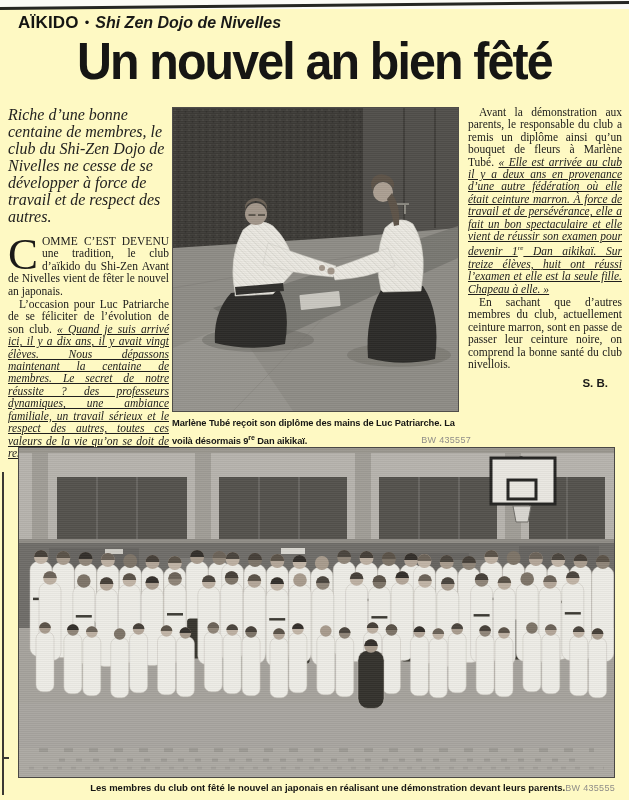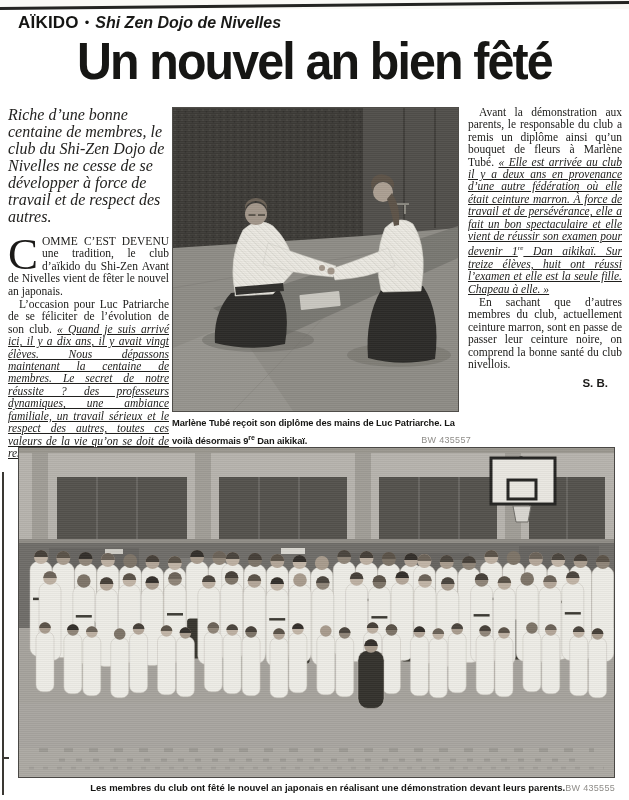--- a/index.html
+++ b/index.html
@@ -1,16 +1,16 @@
 <!DOCTYPE html>
 <html lang="fr"><head>
 <meta charset="utf-8">
 <style>
   html,body{margin:0;padding:0;background:#dddbd6;}
-  .page{position:relative;width:629px;height:800px;background:#ffffff;overflow:hidden;
+  .page{position:relative;width:629px;height:800px;background:#fef9c3;overflow:hidden;
         font-family:"Liberation Serif",serif;color:#1d1c1a;}
   
   .scan-top{position:absolute;top:0;left:0;right:0;height:9px;background:#faf9f6;}
   .scan-top-line{position:absolute;top:7px;left:-6px;width:652px;height:2.5px;background:#242422;
                  transform:rotate(-0.55deg);transform-origin:left center;}
   .scan-left{position:absolute;left:2px;top:472px;width:1.5px;height:323px;background:#3a3833;}
   .scan-left-tick{position:absolute;left:2px;top:757px;width:7px;height:1.5px;background:#3a3833;}
   
   .kicker{position:absolute;left:18px;top:13px;white-space:nowrap;
           font-family:"Liberation Sans",sans-serif;}

